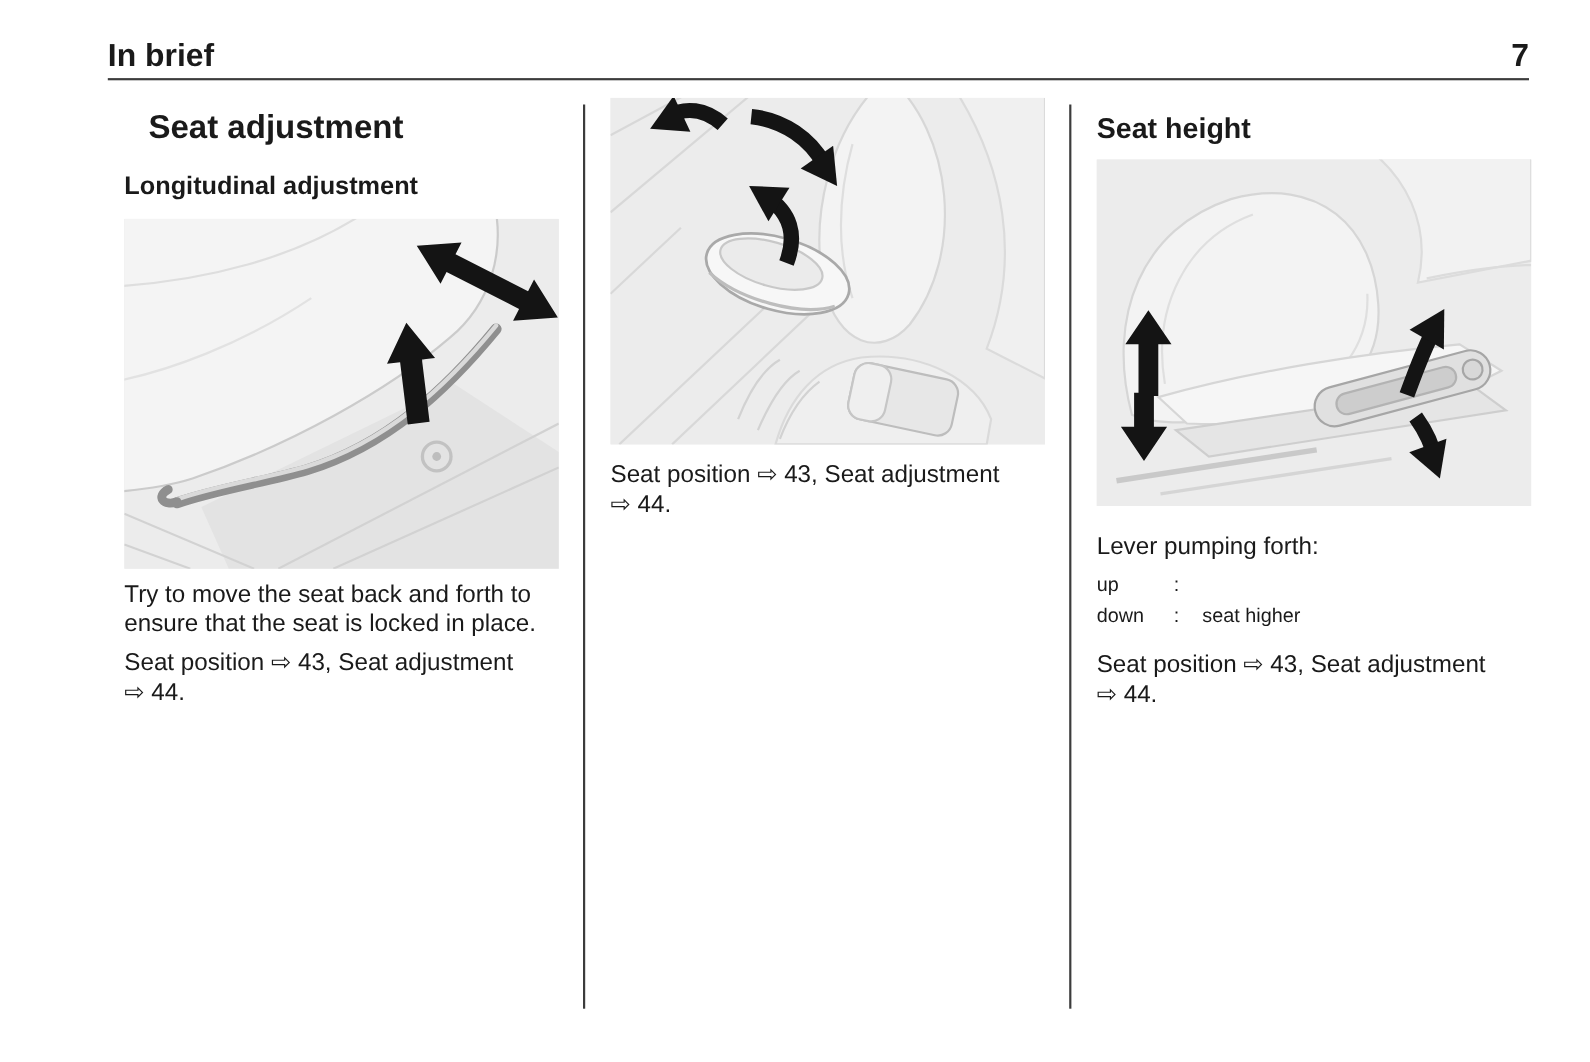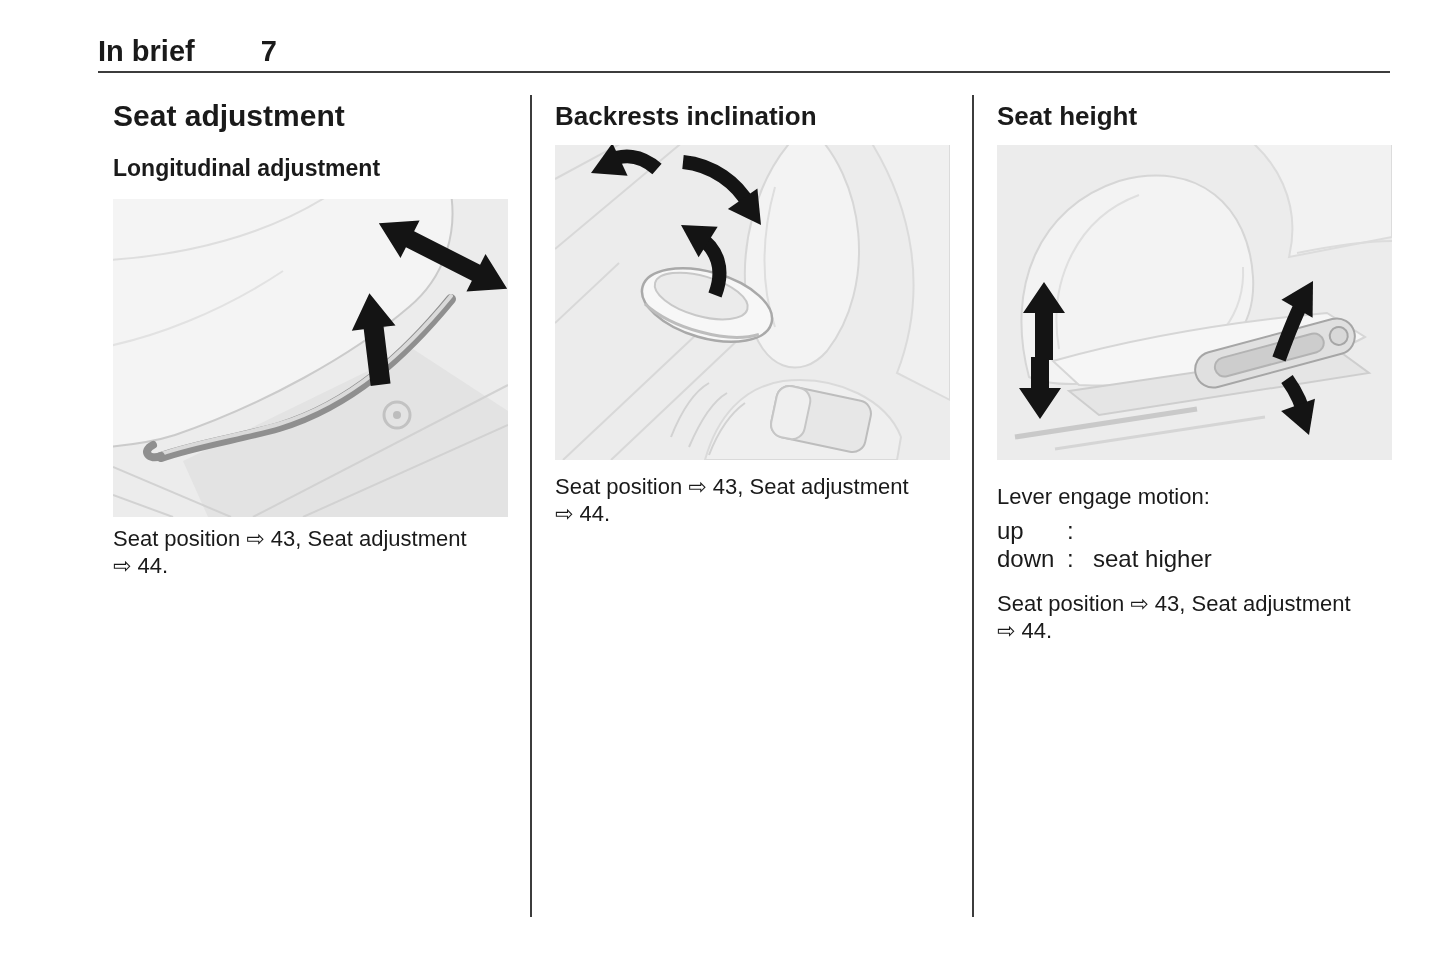--- a/index.html
+++ b/index.html
@@ -4,39 +4,39 @@
 <style>
   html,body{margin:0;padding:0;}
   body{
     width:1445px;height:965px;position:relative;background:#ffffff;
     font-family:"Liberation Sans","DejaVu Sans",sans-serif;color:#1a1a1a;
     overflow:hidden;
   }
   .header{
     position:absolute;top:0;left:98px;width:1292px;height:73px;
     border-bottom:2px solid #3c3c3c;
-    display:flex;justify-content:flex-start;align-items:flex-end;
-    gap:66px;padding-bottom:5px;box-sizing:border-box;
+    display:flex;justify-content:space-between;align-items:flex-end;
+    gap:97px;padding-bottom:5px;box-sizing:border-box;
     font-weight:bold;font-size:29px;line-height:1;
   }
   .divider{position:absolute;top:95px;width:2px;height:822px;background:#3c3c3c;}
   .col{position:absolute;top:76px;width:397px;}
   .col1{left:113px;} .col2{left:555px;} .col3{left:997px;}
   h1,h2,h3,p{margin:0;padding:0;}
-  .h1{font-size:30px;font-weight:bold;line-height:36px;margin-top:22px;}
+  .h1{font-size:30px;font-weight:bold;line-height:36px;margin-top:22px;margin-left:22px;}
   .h2{font-size:26px;font-weight:bold;line-height:32px;margin-top:24px;}
   .h3{font-size:23px;font-weight:bold;line-height:29px;margin-top:20px;}
   .figure{width:395px;background:#ececec;font-size:0;}
   .fig1{margin-top:16px;} .fig23{margin-top:13px;}
   svg{display:block;}
   .body-text{font-size:22px;line-height:27px;white-space:pre-line;}
   .p-top23{margin-top:23px;} .p-top19{margin-top:19px;} .p-top9{margin-top:9px;}
   .p-top8{margin-top:8px;} .p-top13{margin-top:13px;} .p-top17{margin-top:17px;}
   .def-list{margin-top:7px;}
-  .def-row{display:grid;grid-template-columns:70px 26px 1fr;font-size:24px;line-height:28px;}
+  .def-row{display:grid;grid-template-columns:70px 26px 1fr;font-size:18px;line-height:28px;}
 </style>
 </head>
 <body>
 
 <div class="header">
   <span>In brief</span>
   <span>7</span>
 </div>
 
 <div class="divider" style="left:530px"></div>
@@ -68,26 +68,27 @@
       </g>
       <g transform="translate(262,140) rotate(-7)" fill="#141414">
         <polygon points="0,-46 -22,-11 -10,-11 -10,46 10,46 10,-11 22,-11"></polygon>
       </g>
       <g transform="translate(330,57) rotate(27)" fill="#141414">
         <polygon points="-72,0 -37,-21 -37,-9 37,-9 37,-21 72,0 37,21 37,9 -37,9 -37,21"></polygon>
       </g>
     </svg>
   </div>
 
+  <p class="body-text p-top9">Try to move the seat back and forth to
+ensure that the seat is locked in place.</p>
   <p class="body-text p-top8">Seat position ⇨ 43, Seat adjustment
 ⇨ 44.</p>
 </div>
 
 <div class="col col2">
-  <h2 class="h2">Backrests inclination</h2>
 
   <div class="figure fig23">
     <svg width="395" height="315" viewBox="0 0 395 315">
       <rect width="395" height="315" fill="#ececec"></rect>
       <g fill="none" stroke="#d8d8d8" stroke-width="2">
         <path d="M0 34 L100 -20"></path>
           <path d="M0 104 L148 -20"></path>
           <path d="M0 178 L64 118"></path>
         <path d="M8 315 L160 172"></path>
           <path d="M56 315 L186 192"></path>
@@ -169,21 +170,21 @@
       </g>
       <g>
         <path d="M290 234 C300 248 306 262 308 274" fill="none" stroke="#141414" stroke-width="14"></path>
         <g transform="translate(312,290) rotate(70)" fill="#141414">
             <polygon points="0,0 -32,-18 -32,18"></polygon>
           </g>
       </g>
     </svg>
   </div>
 
-  <p class="body-text p-top23">Lever engage motion:</p>
+  <p class="body-text p-top23">Lever pumping forth:</p>
   <div class="def-list">
     <div class="def-row">
       <span>up</span>
       <span>:</span>
     </div>
     <div class="def-row">
       <span>down</span>
       <span>:</span>
       <span>seat higher</span>
     </div>

